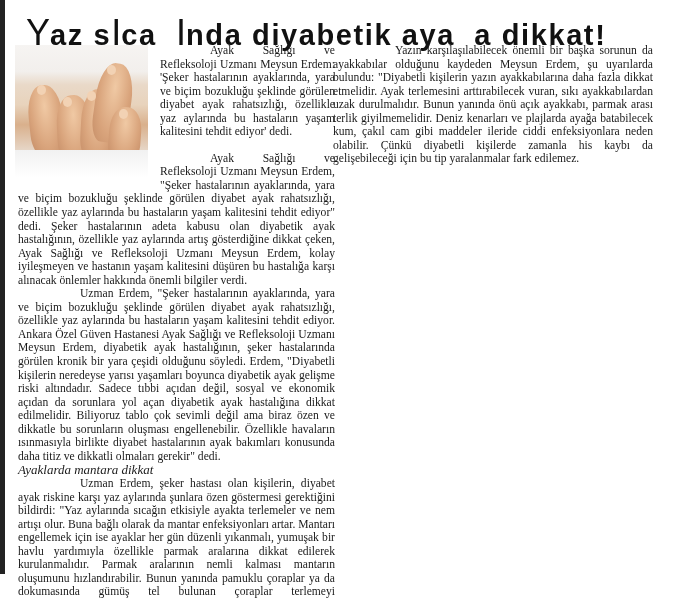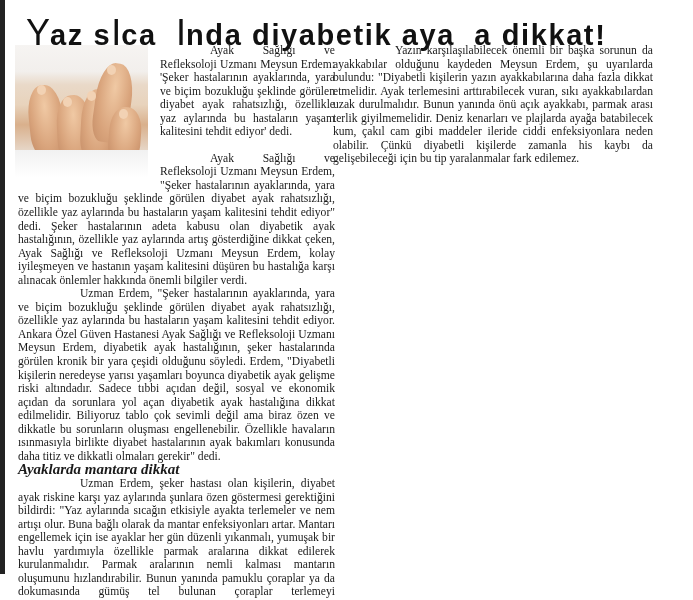--- a/index.html
+++ b/index.html
@@ -11,21 +11,21 @@
     .col-left { left: 18px; width: 317px; }
     .col-right { left: 333px; width: 320px; }
     .photo { float: left; width: 133px; height: 133px; margin: 1px 12px 4px -3px; position: relative; overflow: hidden;
       background: linear-gradient(180deg, #f6f4f2 0%, #f2efec 20%, #e9d9c8 30%, #e8d3bc 45%, #d9b08c 60%, #e8dcd0 82%, #f8f8f8 100%); }
     .photo .foot { position: absolute; border-radius: 45% 45% 30% 30%; background: radial-gradient(ellipse at 50% 30%, #f0c9a4 0%, #d9a47c 60%, #c48c66 100%); }
     .photo .toe { position: absolute; width: 9px; height: 10px; border-radius: 50%; background: #f2d2b4; }
     .photo .sheet { position: absolute; left: 0; bottom: 0; width: 100%; height: 28px; background: linear-gradient(180deg, #f1f1f1, #ffffff); }
     p { margin: 0; }
     .indent { text-indent: 50px; }
     .indent-big { text-indent: 62px; }
-    .subhead { font-family: "Liberation Serif", serif; font-weight: bold; font-style: italic; font-size: 15px; }
+    .subhead { font-family: "Liberation Serif", serif; font-weight: normal; font-style: italic; font-size: 13px; }
     .sig { font-weight: bold; font-style: italic; }
   </style>
 </head>
 <body>
 
 <div class="left-bar"></div>
 
 <h1 class="title" style="margin:12px;">
   <span class="cap">Y</span><span>az s</span><span class="cap">I</span><span style="white-space:pre;">ca  </span><span class="cap">I</span><span style="white-space:pre;">nda diyabetik aya  a dikkat!</span>
 </h1>

